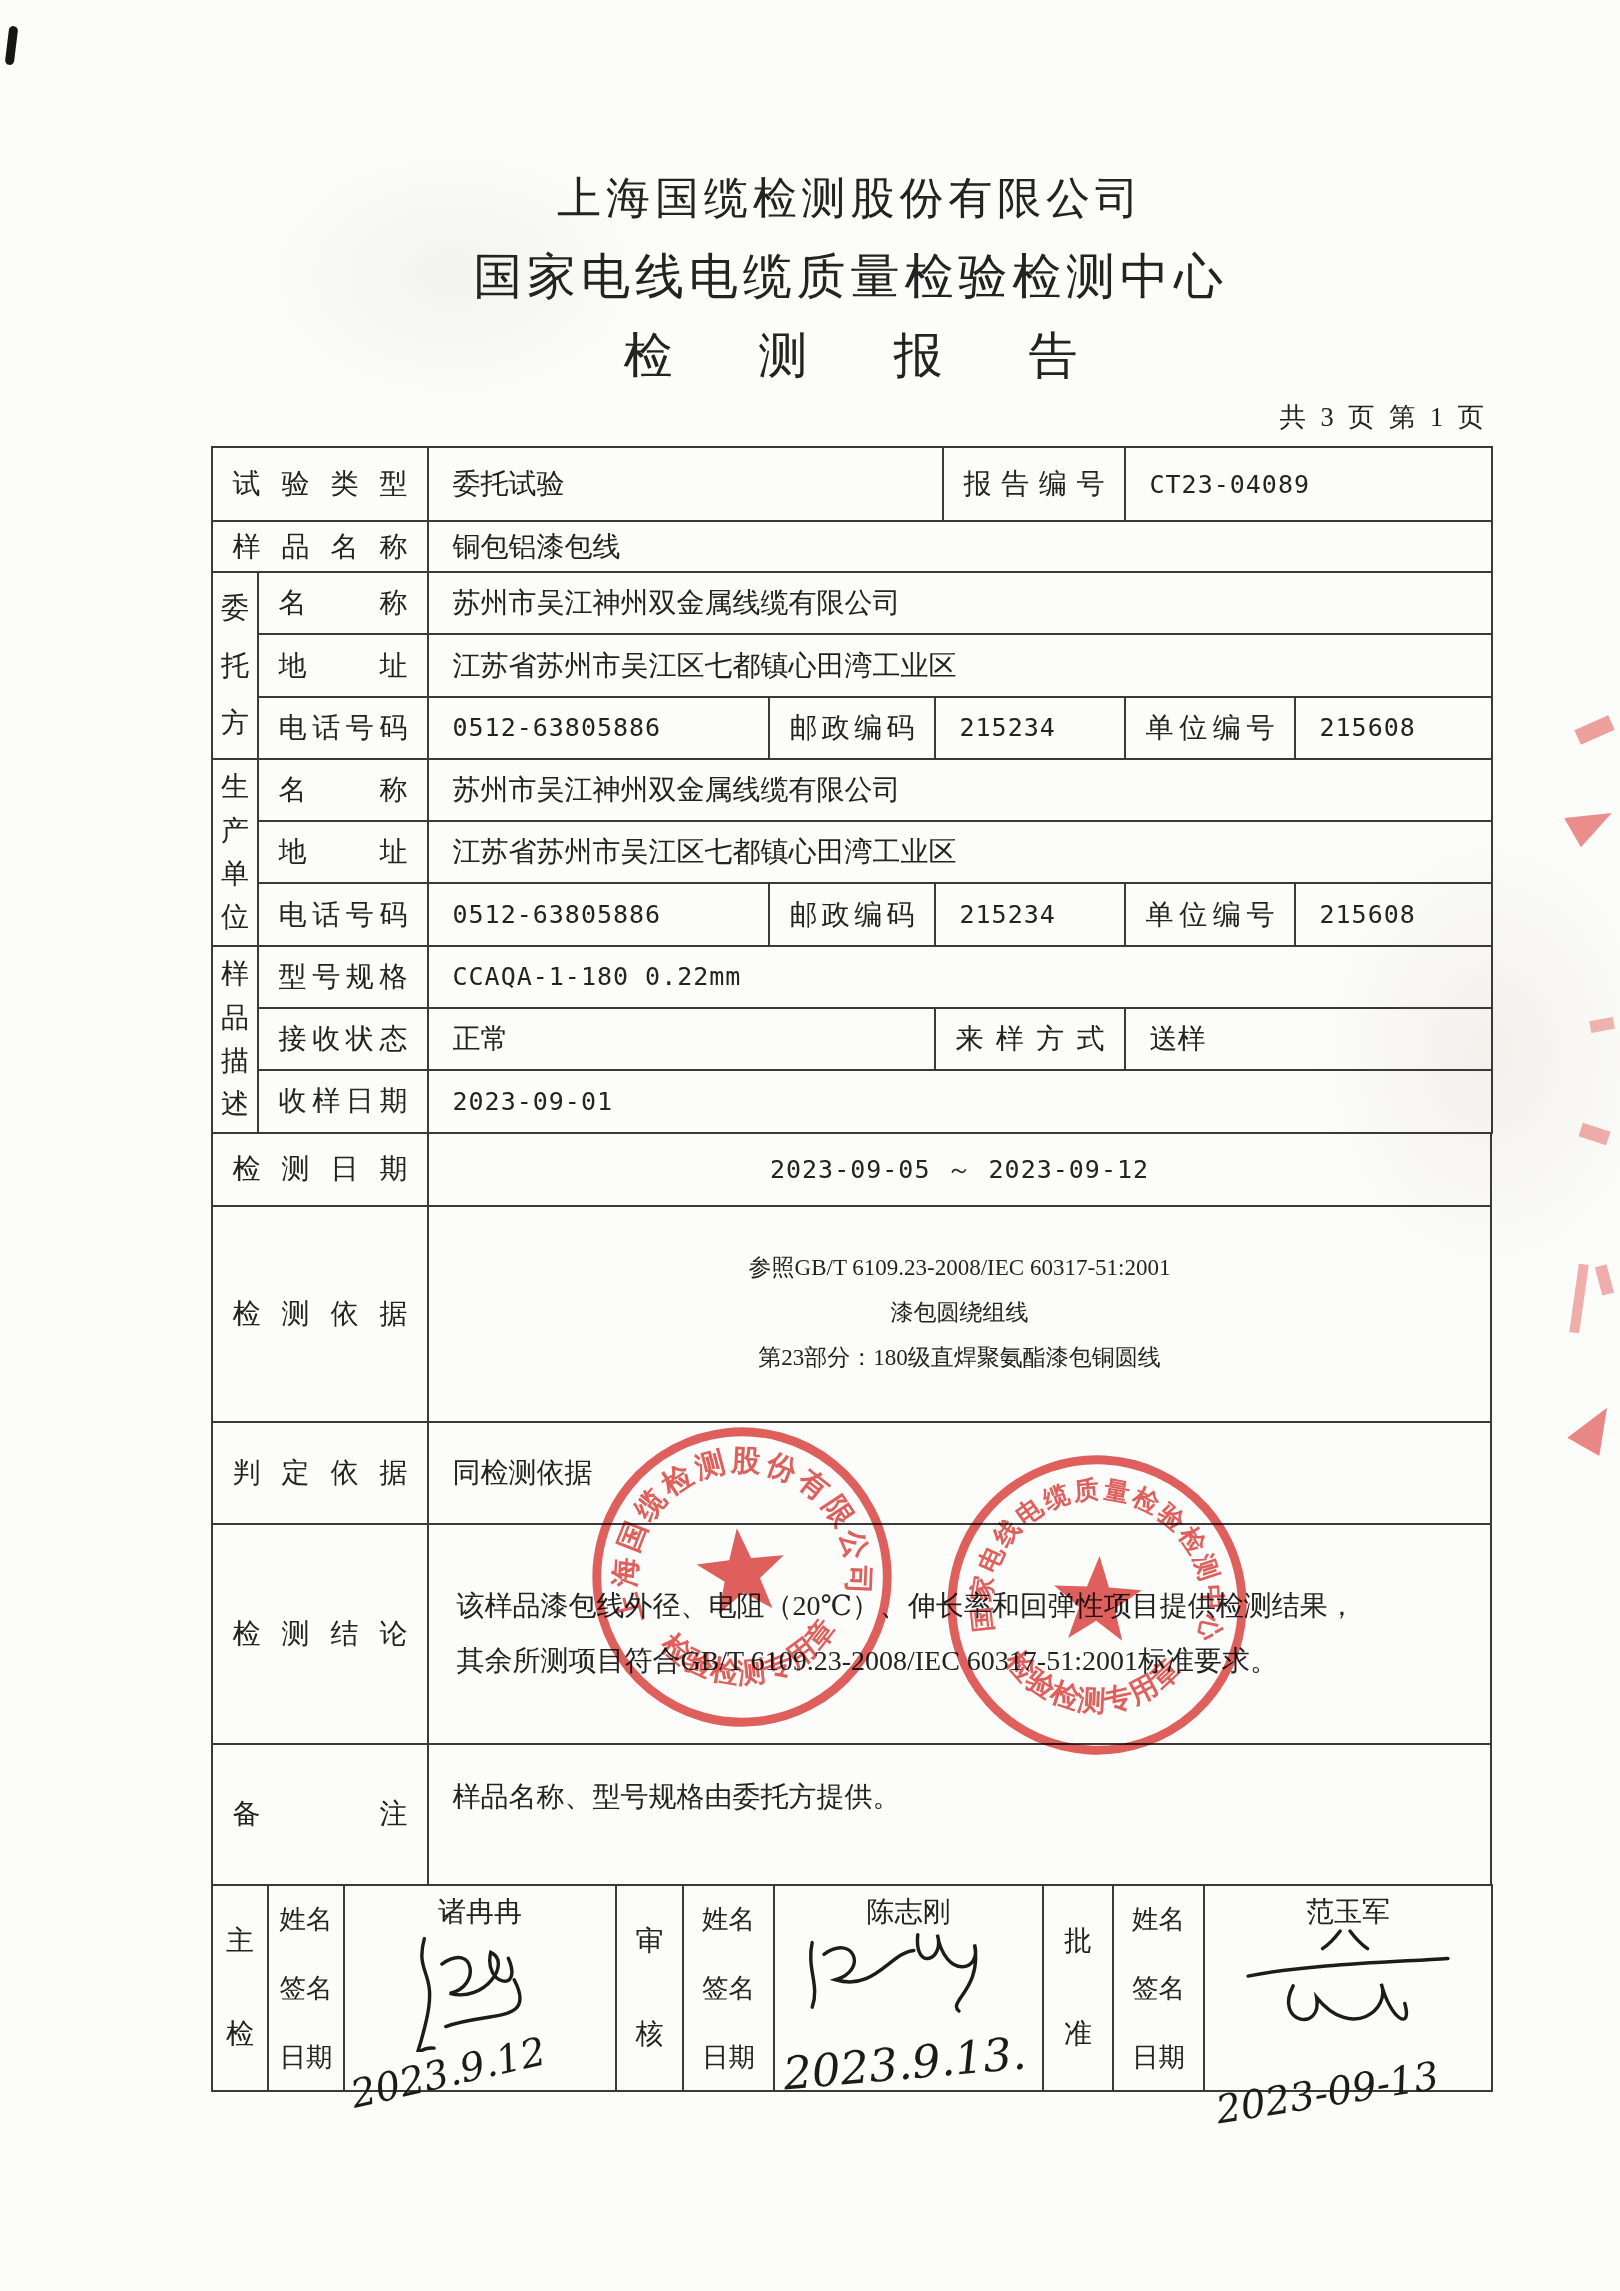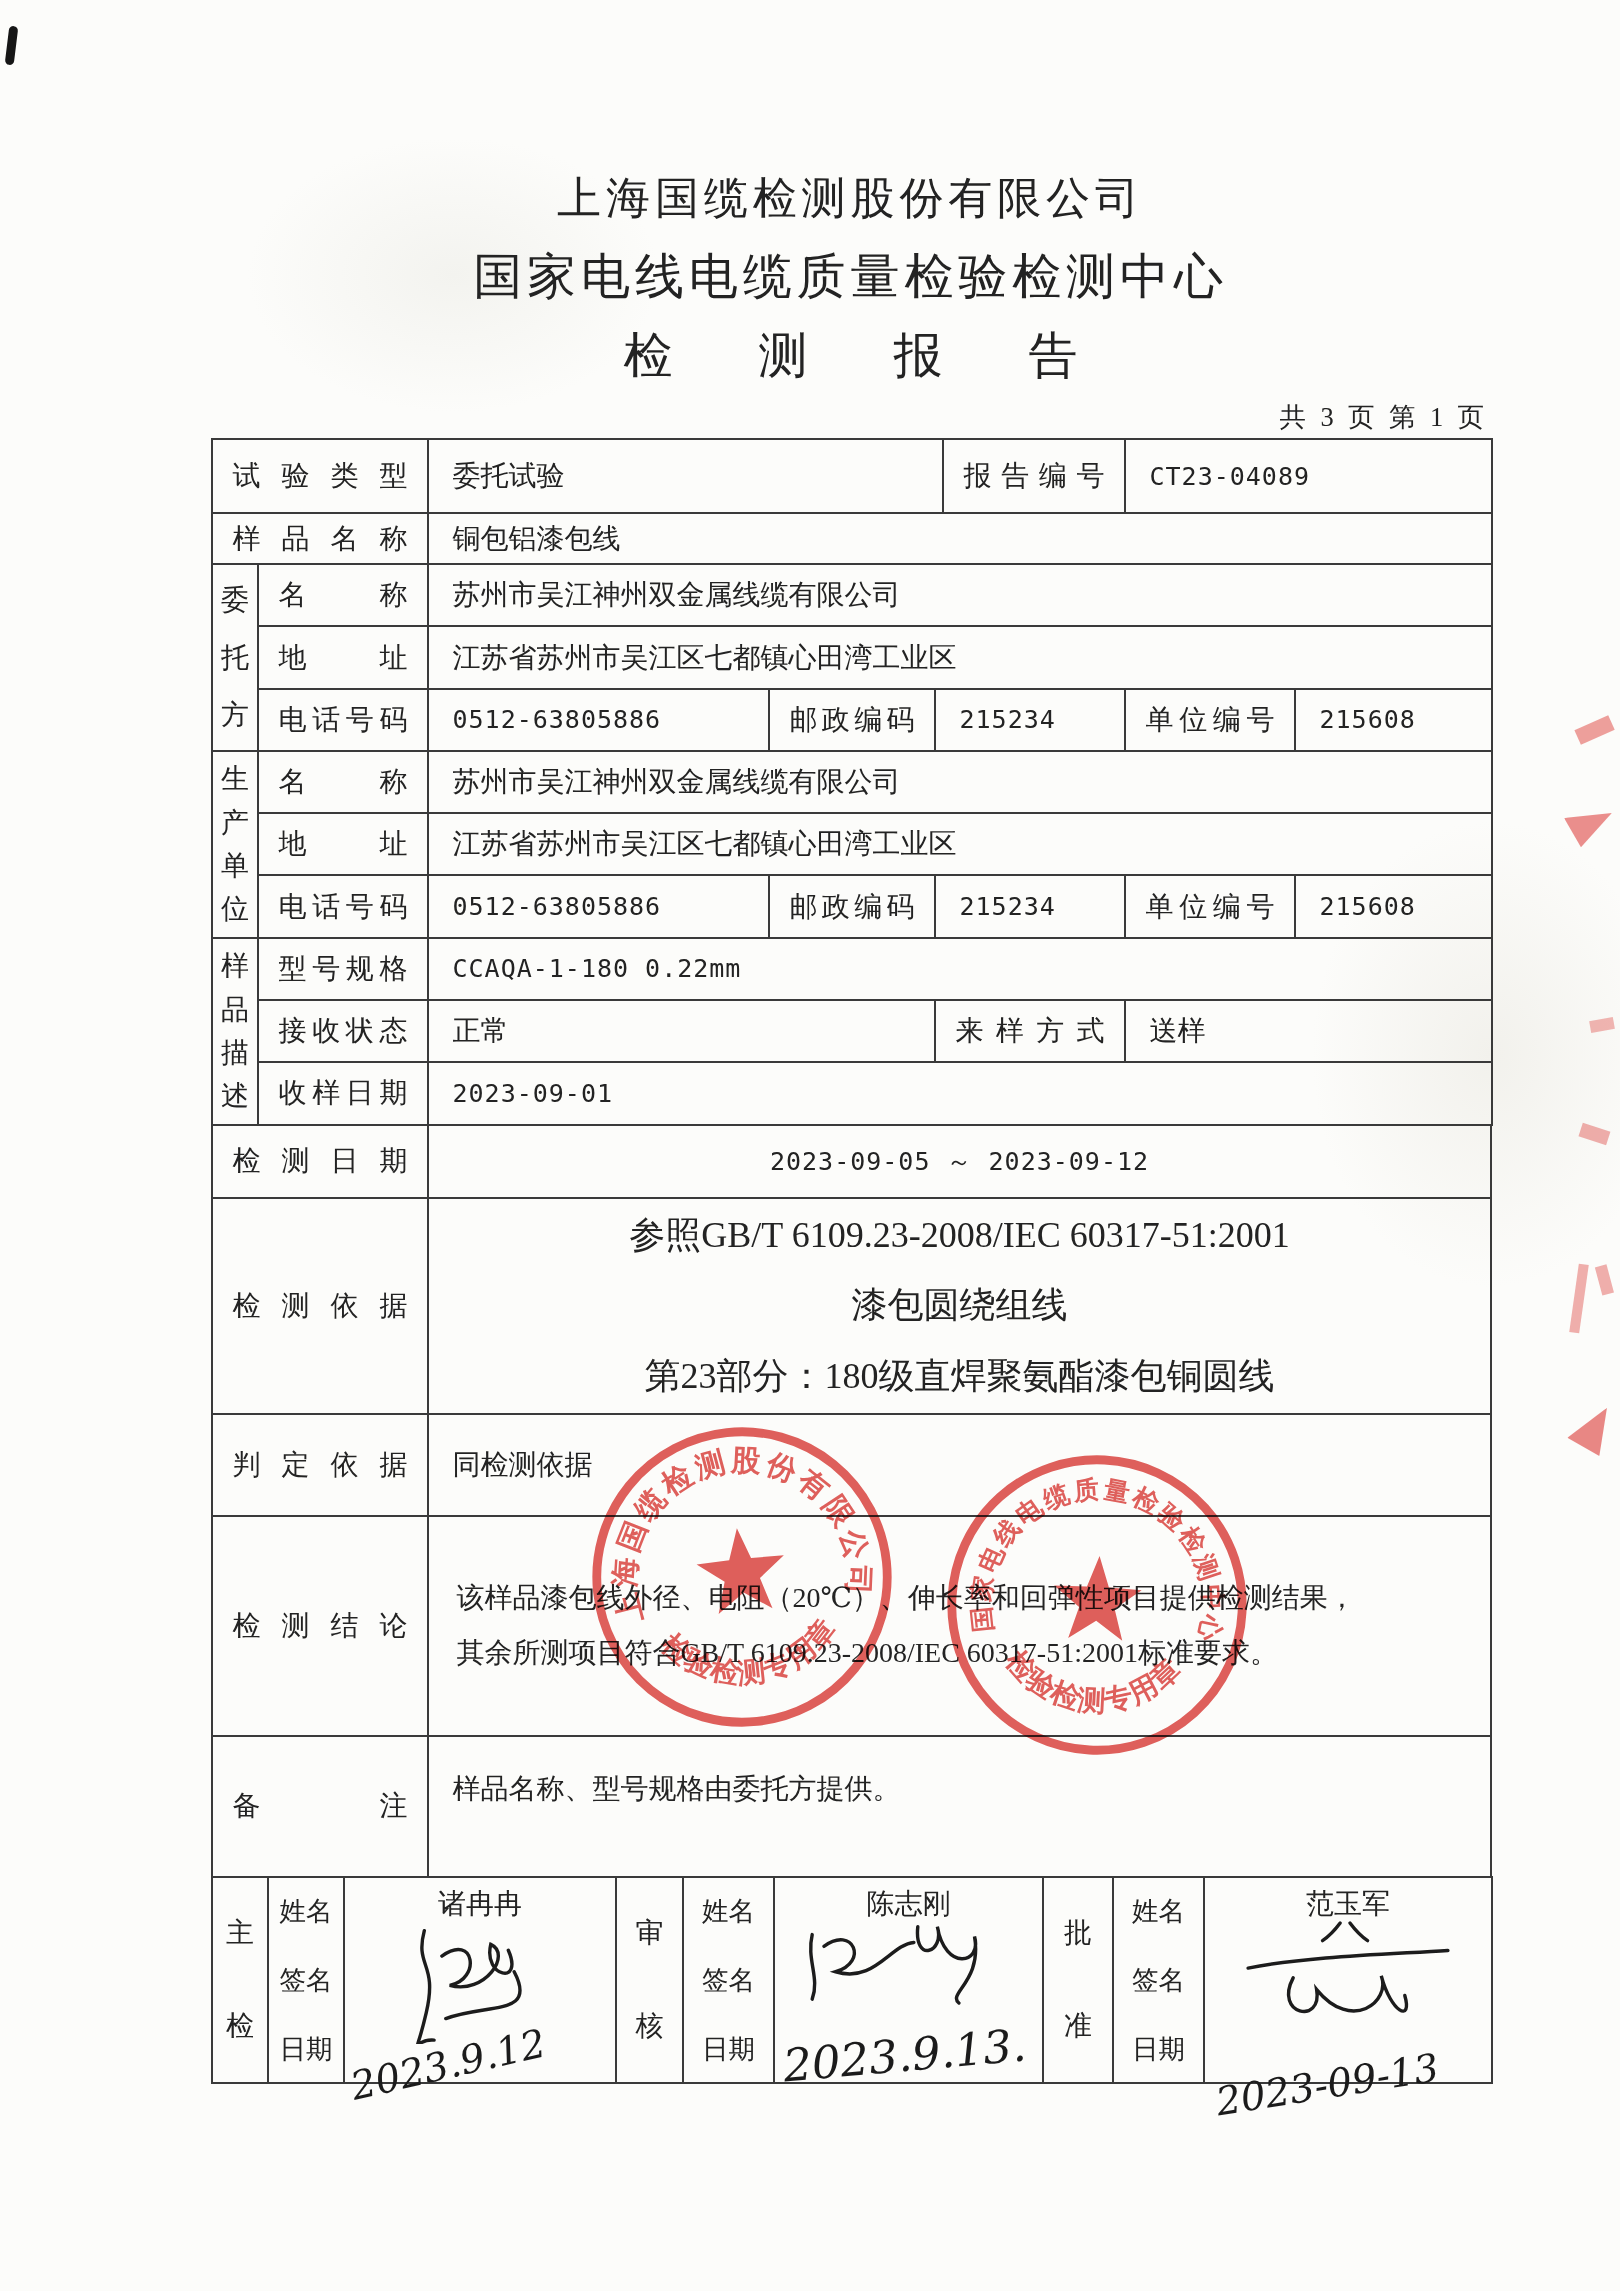--- a/index.html
+++ b/index.html
@@ -12,34 +12,34 @@
       radial-gradient(ellipse 255px 333px at 92% 46%, #f2f1ec 0%, rgba(242,241,236,0) 70%),
       #fcfcfa;
     overflow:hidden;
     font-family:"Liberation Serif","DejaVu Serif",serif;
     color:#232323;
   }
   .sheet{position:absolute;left:211px;top:0;width:1279px;}
   .hd-line1{margin-top:169px;text-align:center;font-size:44px;letter-spacing:4.9px;font-weight:500;}
   .hd-line2{margin-top:15.7px;text-align:center;font-size:49px;letter-spacing:4.9px;font-weight:500;}
   .hd-line3{margin-top:13.7px;text-align:center;font-size:49px;letter-spacing:86px;text-indent:86px;font-weight:500;}
-  .hd-pages{margin-top:9.8px;margin-bottom:3px;text-align:right;font-size:26.5px;padding-right:5.9px;word-spacing:7.8px;}
+  .hd-pages{margin-top:9.8px;margin-bottom:11px;text-align:right;font-size:26.5px;padding-right:5.9px;word-spacing:7.8px;}
 
   table{border-collapse:collapse;table-layout:fixed;width:1279px;}
   table + table{margin-top:-2px;}
   td{border:2px solid #3a3a3a;font-size:28px;overflow:visible;margin-top:24px;}
   .lab{padding:0 19.6px;}
   .lab .hlabel{display:block;text-align:justify;text-align-last:justify;}
   .val{padding:0 23.5px;border-radius:12px;}
   .num{font-family:"DejaVu Sans Mono","Liberation Mono",monospace;font-size:25px;letter-spacing:1px;}
   .ctr{text-align:center;}
   .vcell{padding:5.9px 0;}
   .vlabel{display:flex;flex-direction:column;justify-content:space-around;align-items:center;font-size:28px;}
   .vl-176{height:173px;} .vl-190{height:186px;}
-  .basis-line{text-align:center;line-height:1.95;font-size:36px;}
+  .basis-line{text-align:center;line-height:1.95;font-size:23px;}
   .concl{padding:5.9px 27.4px;line-height:1.95;font-size:28px;}
 
   
   .sig-td{position:relative;}
   .sig-labels{display:flex;flex-direction:column;justify-content:space-between;height:174px;padding:11.8px 0;text-align:center;font-size:26.5px;}
   .sig-name{position:absolute;top:7.8px;left:0;width:100%;text-align:center;font-size:28px;}
   .scribble{position:absolute;left:50%;top:39px;transform:translateX(-50%);}
   .hand{position:absolute;font-family:"DejaVu Serif",cursive;font-style:italic;color:#1b1b1b;white-space:nowrap;}
 
   

